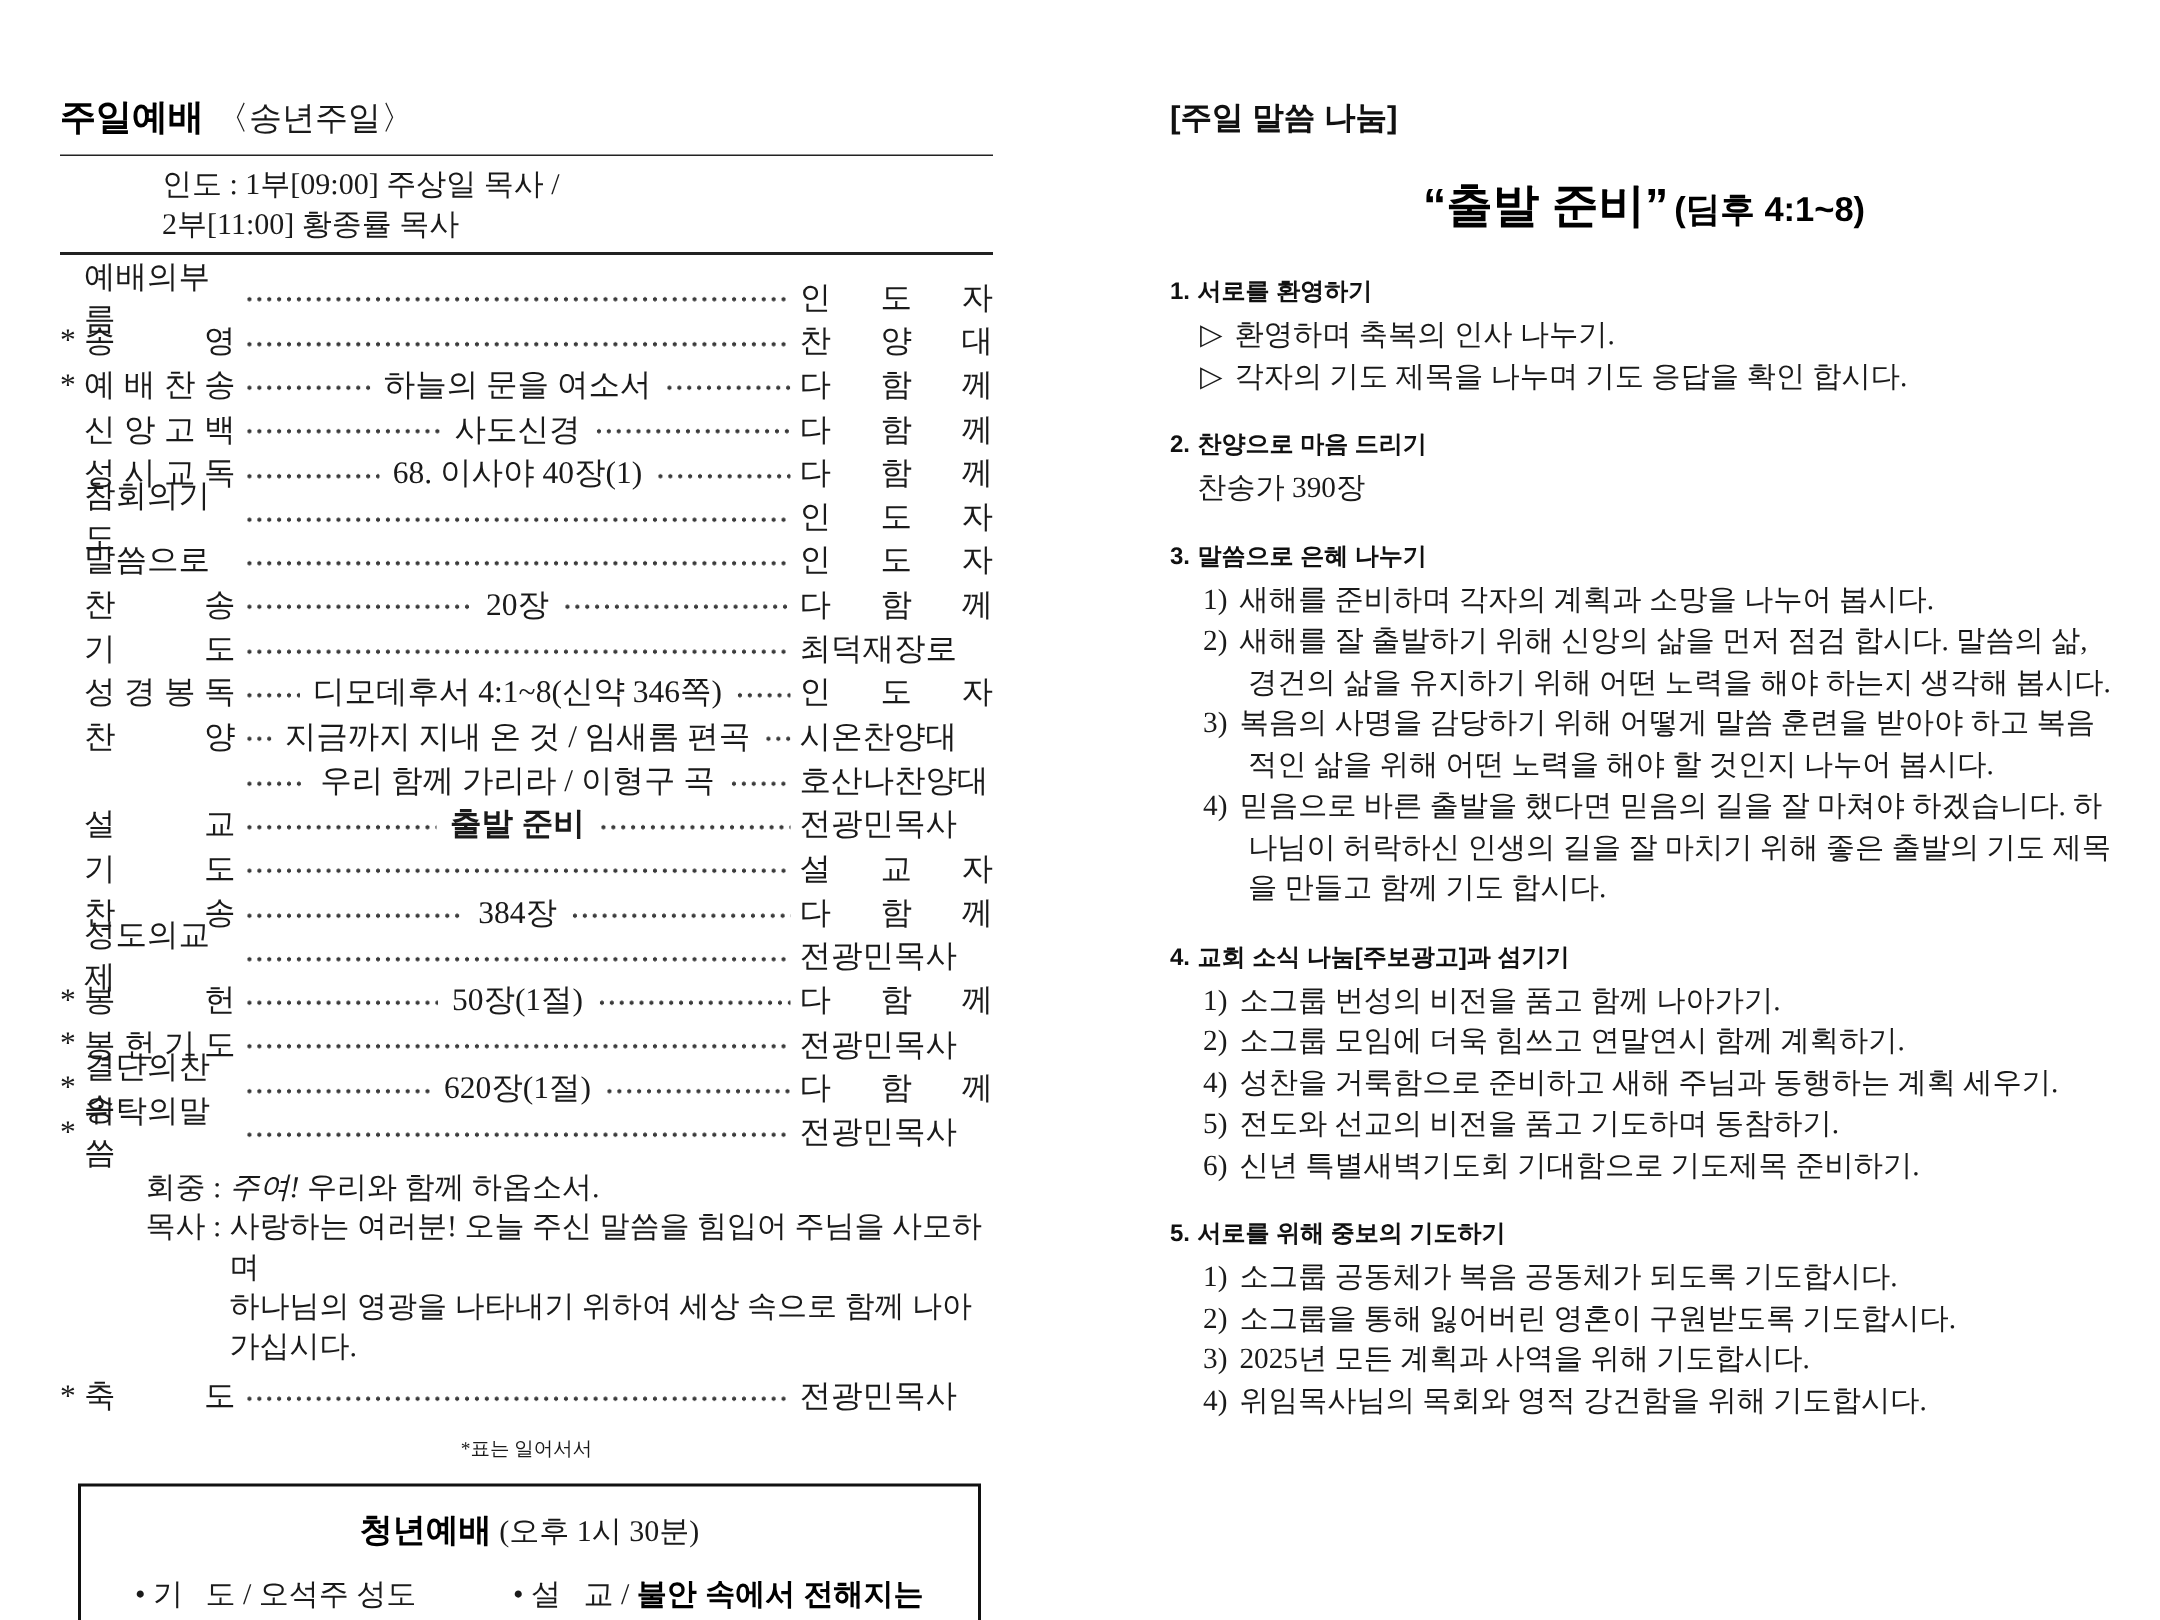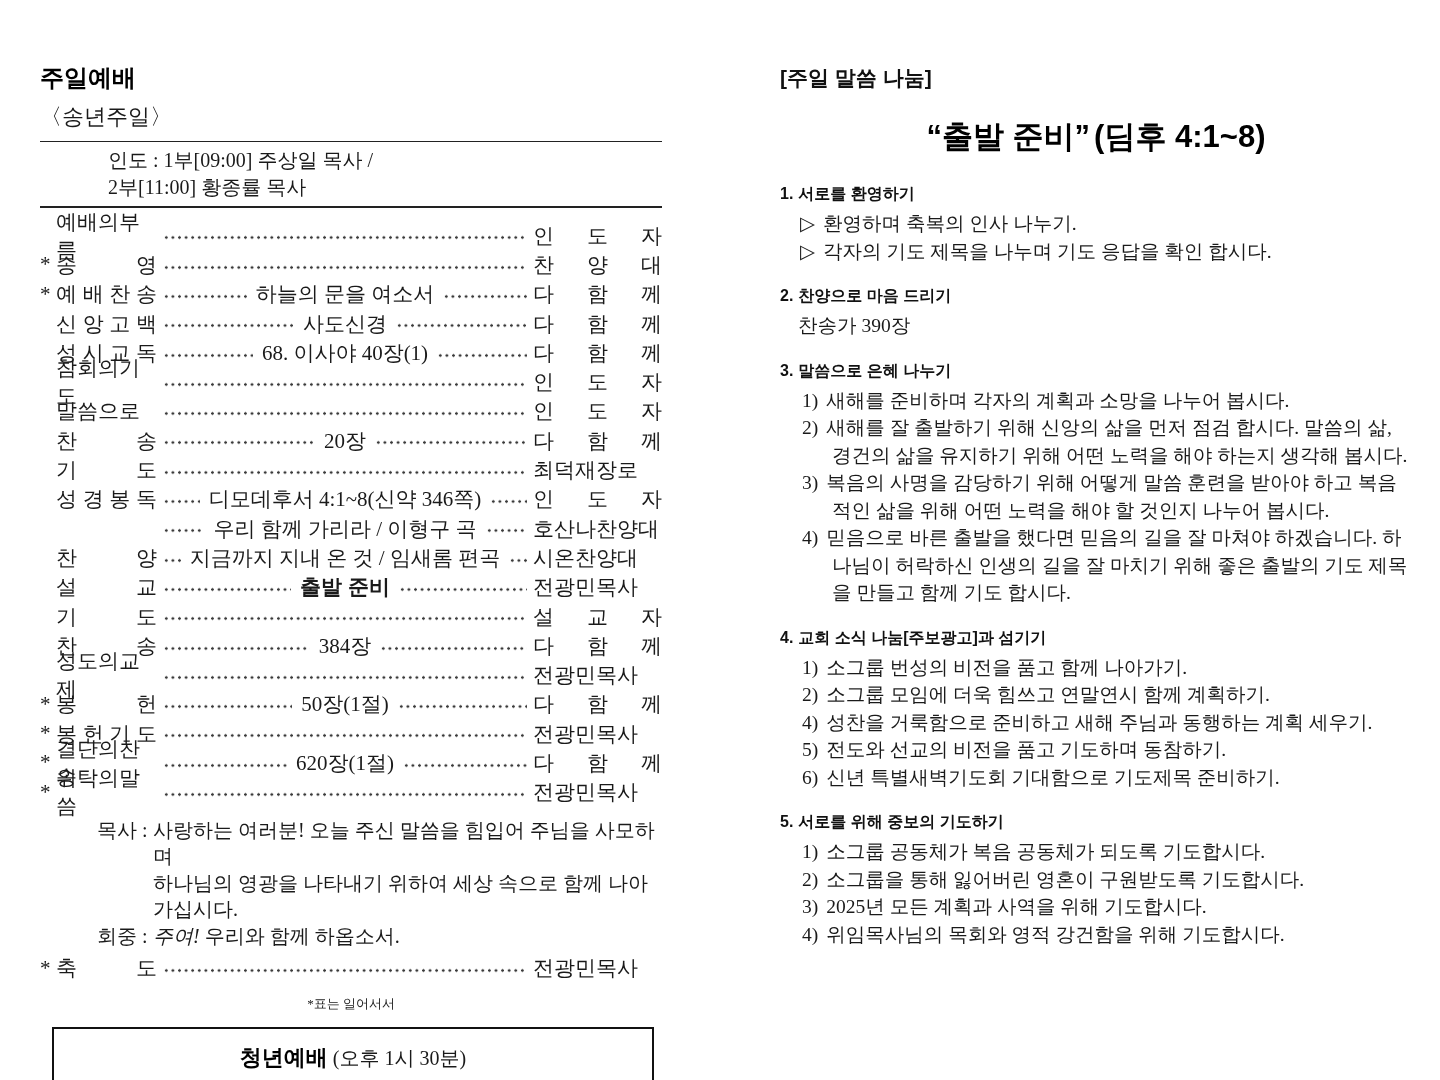--- a/index.html
+++ b/index.html
@@ -4,21 +4,21 @@
 <style>
   * { margin:0; padding:0; box-sizing:border-box; }
   html,body { width:1440px; height:1080px; background:#ffffff; overflow:hidden; }
   body { font-family:"Liberation Serif", serif; color:#1a1a1a; position:relative; }
 
   .page { position:absolute; top:0; }
   #left-page  { left:40px;  top:62px; width:622px; }
   #right-page { left:780px; top:64px; width:632px; }
 
   
-  .lp-title-row { display:flex; align-items:baseline; gap:8px;flex-direction:column; }
+  .lp-title-row { display:flex; align-items:baseline; gap:8px; }
   .lp-title { font-family:"Liberation Sans", sans-serif; font-weight:800; font-size:24px; color:#000; }
   .lp-subtitle { font-size:22px; }
   .rule-thin  { border-top:1.5px solid #222; margin-top:9px; }
   .rule-thick { border-top:2.2px solid #222; }
   .leaders-line { display:flex; justify-content:space-between; font-size:20px; padding:5px 2px 5px 68px;flex-direction:column; }
 
   
   #order-list { margin-top:13px; }
   .worship-row { display:flex; align-items:center; height:29.3px; font-size:21px; }
   .w-star  { width:16px; flex:none; }
@@ -42,21 +42,21 @@
   .yx-title { text-align:center; font-size:20px; margin-bottom:14px; }
   .yx-title b { font-family:"Liberation Sans", sans-serif; font-weight:800; font-size:22px; color:#000; }
   .yx-grid { display:grid; grid-template-columns:252px 1fr; row-gap:12px; padding:0 26px; font-size:20px; }
   .yx-label { white-space:pre; }
   .yx-bold  { font-family:"Liberation Sans", sans-serif; font-weight:800; color:#000; }
 
   
   .rp-tag { font-family:"Liberation Sans", sans-serif; font-weight:600; font-size:21px; color:#111; }
   .rp-title { text-align:center; margin:24px 0 26px 0; }
   .rp-title .q   { font-family:"Liberation Sans", sans-serif; font-weight:800; font-size:31px; color:#000; }
-  .rp-title .ref { font-family:"Liberation Sans", sans-serif; font-weight:700; font-size:31px; color:#000; }
+  .rp-title .ref { font-family:"Liberation Sans", sans-serif; font-weight:700; font-size:23px; color:#000; }
 
   .rp-section { margin-bottom:21px; }
   .sec-head { font-family:"Liberation Sans", sans-serif; font-weight:600; font-size:16px; color:#111;
               margin-bottom:5px; }
   .sec-head .sec-num { margin-right:5px; }
   .sec-item { font-size:19.5px; line-height:27.5px; }
   .sec-item.tri  { padding-left:50px; text-indent:-30px; }
   .sec-item.num  { padding-left:52px; text-indent:-30px; }
   .sec-item.plain{ padding-left:18px; }
   .sec-item .marker { margin-right:8px; }
@@ -142,36 +142,36 @@
       <div class="worship-row">
         <span class="w-star"></span>
         <span class="w-label">성 경 봉 독</span>
         <span class="w-leader"></span>
         <span class="w-center">디모데후서 4:1~8(신약 346쪽)</span>
         <span class="w-leader"></span>
         <span class="w-right">인 도 자</span>
       </div>
       <div class="worship-row">
         <span class="w-star"></span>
+        <span class="w-label">찬 양</span>
+        <span class="w-leader"></span>
+        <span class="w-center">지금까지 지내 온 것 / 임새롬 편곡</span>
+        <span class="w-leader"></span>
+        <span class="w-right">시온찬양대</span>
+      </div>
+      <div class="worship-row">
+        <span class="w-star"></span>
         <span class="w-label"></span>
         <span class="w-leader"></span>
         <span class="w-center">우리 함께 가리라 / 이형구 곡</span>
         <span class="w-leader"></span>
         <span class="w-right">호산나찬양대</span>
       </div>
       <div class="worship-row">
         <span class="w-star"></span>
-        <span class="w-label">찬 양</span>
-        <span class="w-leader"></span>
-        <span class="w-center">지금까지 지내 온 것 / 임새롬 편곡</span>
-        <span class="w-leader"></span>
-        <span class="w-right">시온찬양대</span>
-      </div>
-      <div class="worship-row">
-        <span class="w-star"></span>
         <span class="w-label">설 교</span>
         <span class="w-leader"></span>
         <span class="w-center bold">출발 준비</span>
         <span class="w-leader"></span>
         <span class="w-right">전광민목사</span>
       </div>
       <div class="worship-row">
         <span class="w-star"></span>
         <span class="w-label">기 도</span>
         <span class="w-leader"></span>
@@ -215,31 +215,31 @@
       </div>
       <div class="worship-row">
         <span class="w-star">*</span>
         <span class="w-label">위탁의말씀</span>
         <span class="w-leader"></span>
         <span class="w-right">전광민목사</span>
       </div>
     </div>
 
   <div class="charge">
+    <div class="charge-row">
+      <span class="charge-label">회중 :</span>
+      <span><span class="cong-em">주여!</span><span> 우리와 함께 하옵소서.</span></span>
+    </div>
     <div class="charge-row">
       <span class="charge-label">목사 :</span>
       <span>
         <span>사랑하는 여러분! 오늘 주신 말씀을 힘입어 주님을 사모하며</span><br>
         <span>하나님의 영광을 나타내기 위하여 세상 속으로 함께 나아가십시다.</span>
       </span>
     </div>
-    <div class="charge-row">
-      <span class="charge-label">회중 :</span>
-      <span><span class="cong-em">주여!</span><span> 우리와 함께 하옵소서.</span></span>
-    </div>
   </div>
 
   <div id="benediction-row">
       <div class="worship-row">
         <span class="w-star">*</span>
         <span class="w-label">축 도</span>
         <span class="w-leader"></span>
         <span class="w-right">전광민목사</span>
       </div>
     </div>

